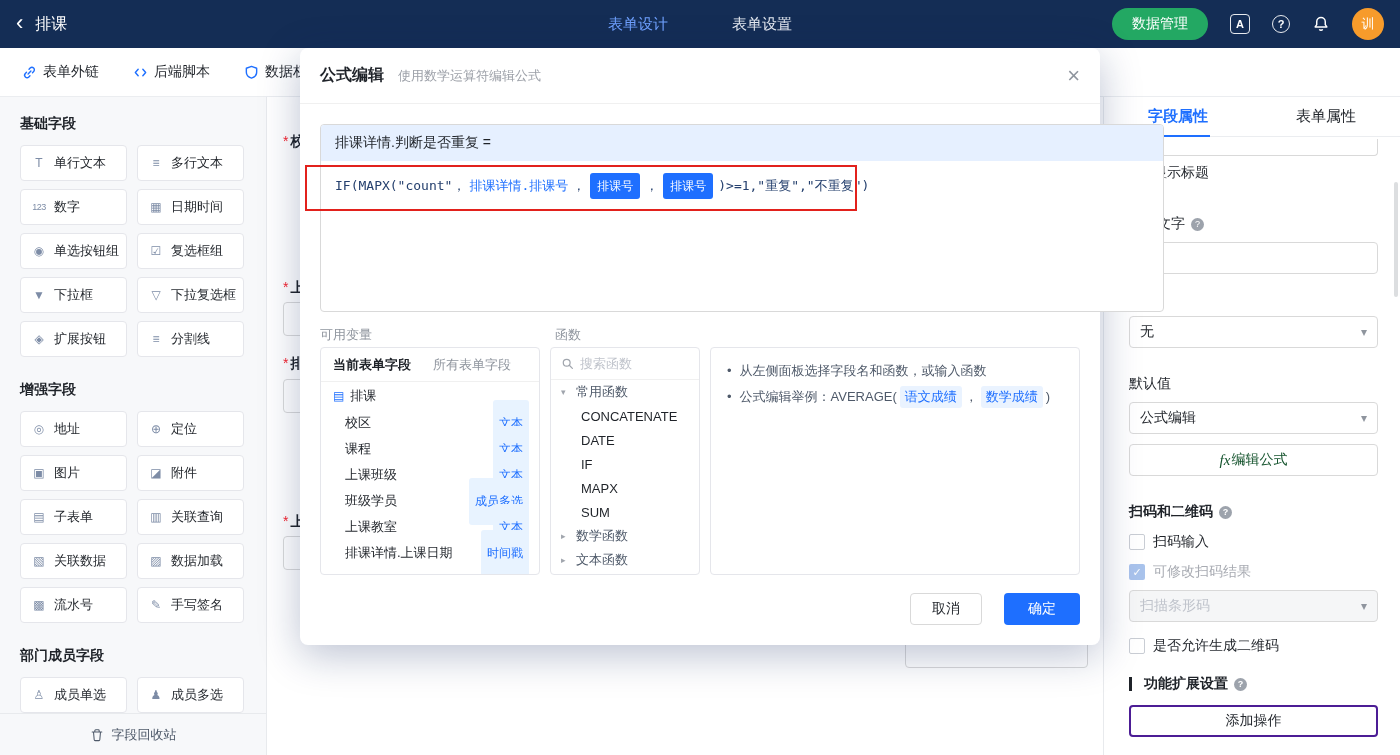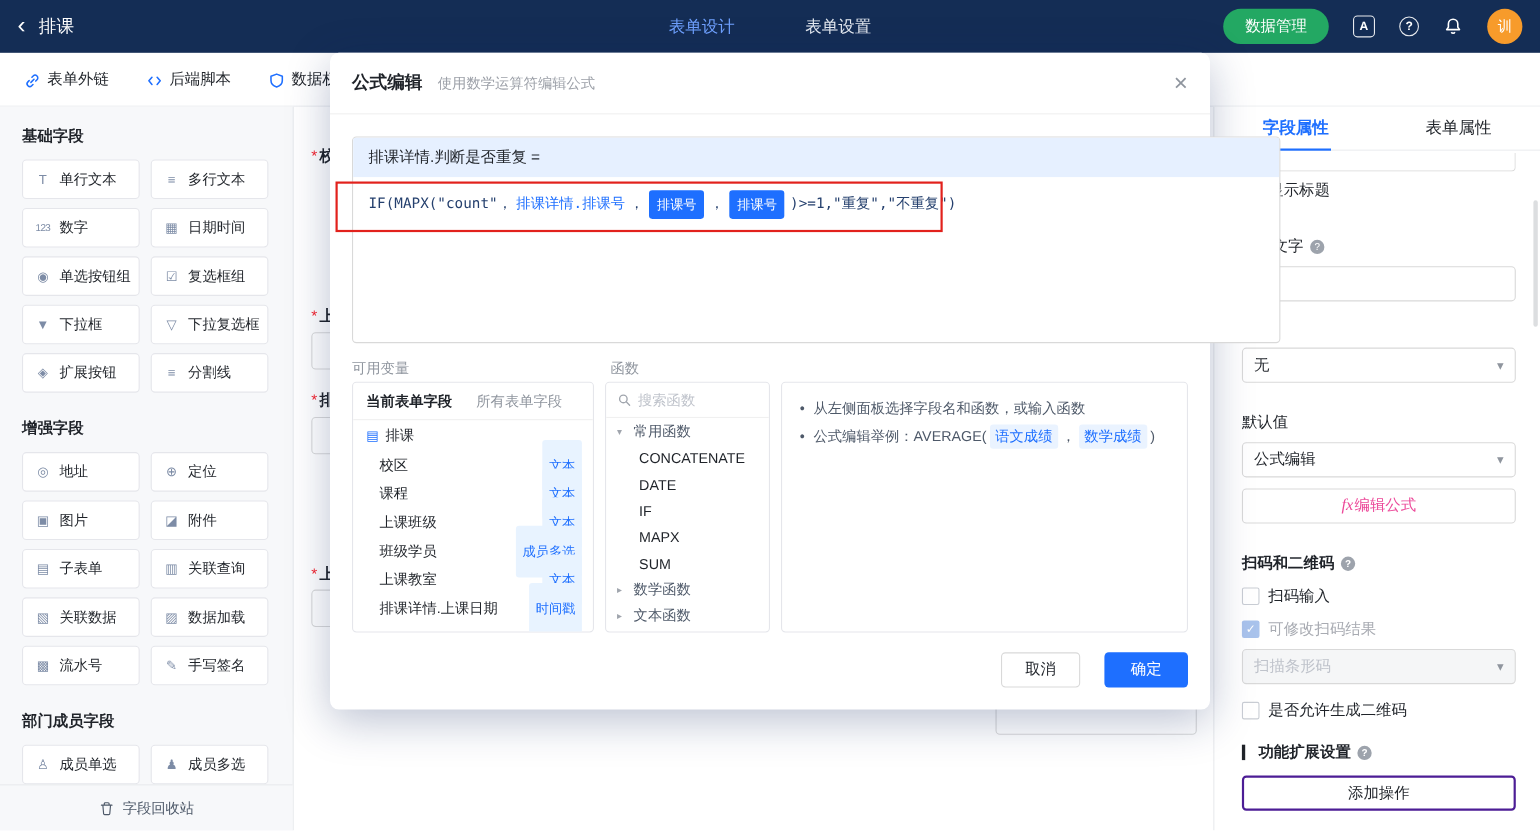--- a/index.html
+++ b/index.html
@@ -17,21 +17,21 @@
 .topbar-right{margin-left:auto;display:flex;align-items:center;gap:22px;padding-right:16px}
 .pill-green{background:#23A863;color:#fff;border:none;border-radius:16px;padding:7px 20px;font-size:14px;cursor:pointer;font-family:inherit}
 .icon-translate{width:20px;height:20px;border:1.5px solid rgba(255,255,255,.9);border-radius:4px;display:flex;align-items:center;justify-content:center;font-size:11px;font-weight:700;cursor:pointer}
 .icon-circle{width:18px;height:18px;border:1.5px solid rgba(255,255,255,.9);border-radius:50%;display:flex;align-items:center;justify-content:center;font-size:11px;font-weight:700;cursor:pointer}
 .bell{display:flex;align-items:center;cursor:pointer}
 .avatar{width:32px;height:32px;border-radius:50%;background:#F79B2B;display:flex;align-items:center;justify-content:center;font-size:13px;cursor:pointer}
 
 
 .toolbar{position:absolute;left:0;top:48px;width:1400px;height:49px;background:#fff;border-bottom:1px solid #EBEDF0;display:flex;align-items:center;z-index:1}
 .toolbar-left{display:flex;align-items:center;gap:34px;padding-left:22px}
-.tool-item{display:flex;align-items:flex-end;gap:6px;font-size:14px;color:#1f2329;cursor:pointer;white-space:nowrap}
+.tool-item{display:flex;align-items:center;gap:6px;font-size:14px;color:#1f2329;cursor:pointer;white-space:nowrap}
 .tool-item svg{color:#1E6FFF;flex:none}
 .toolbar-right{margin-left:auto;display:flex;align-items:center;gap:14px;padding-right:18px}
 .btn{height:32px;border-radius:6px;font-size:14px;display:inline-flex;align-items:center;justify-content:center;cursor:pointer;font-family:inherit}
 .btn-outline{border:1px solid #1E6FFF;color:#1E6FFF;background:#fff;width:68px}
 .btn-primary{background:#1B5FD9;color:#fff;width:68px;border:none}
 .share-btn{color:#1E6FFF;display:flex;align-items:center;cursor:pointer}
 
 
 .sidebar{position:absolute;left:0;top:97px;width:267px;height:658px;background:#F7F8FA;border-right:1px solid #E8EAED;padding:18px 20px 0;z-index:1}
 .section-title{font-size:14px;font-weight:700;color:#1f2329;margin-bottom:12px}
@@ -62,21 +62,21 @@
 .cb.checked{background:#1E6FFF}
 .cb.unchecked{background:#fff;border:1px solid #C9CDD4}
 .cb.checked-disabled{background:#A9C3EC}
 .lbl-disabled{color:#A8ABB2}
 .p-label{position:absolute;left:25px;font-size:14px;color:#1f2329;display:flex;align-items:center;gap:6px}
 .q-icon{width:13px;height:13px;border-radius:50%;background:#9DA3AC;color:#fff;font-size:9px;display:inline-flex;align-items:center;justify-content:center;flex:none}
 .p-input{position:absolute;left:25px;right:22px;height:32px;border:1px solid #D9D9D9;border-radius:4px;background:#fff;font-family:inherit;font-size:14px;padding:0 10px;outline:none}
 .p-select{position:absolute;left:25px;right:22px;height:32px;border:1px solid #D9D9D9;border-radius:4px;background:#fff;display:flex;align-items:center;justify-content:space-between;padding:0 10px;font-size:14px;color:#1f2329;cursor:pointer}
 .p-select .chev{color:#8F959E;font-size:12px}
 .p-select.disabled{background:#F5F6F7;color:#BFC3CB;cursor:default}
-.fx-btn{position:absolute;left:25px;right:22px;height:32px;border:1px solid #D9D9D9;border-radius:4px;background:#fff;display:flex;align-items:center;justify-content:center;gap:1px;font-size:14px;color:#ec4899;cursor:pointer}
+.fx-btn{position:absolute;left:25px;right:22px;height:32px;border:1px solid #D9D9D9;border-radius:4px;background:#fff;display:flex;align-items:center;justify-content:center;gap:1px;font-size:14px;color:#14532d;cursor:pointer}
 .fx-glyph{font-style:italic;font-family:"Liberation Serif",serif;font-size:15px}
 .sec-head{position:absolute;left:25px;font-size:14px;font-weight:700;display:flex;align-items:center;gap:6px}
 .bar::before{content:"";width:3px;height:14px;background:#1f2329;display:inline-block;margin-right:6px}
 .add-action{position:absolute;left:25px;right:22px;height:32px;border:2px solid #4c1d95;border-radius:4px;background:#fff;display:flex;align-items:center;justify-content:center;font-size:14px;color:#1f2329;cursor:pointer}
 
 
 .modal{position:absolute;left:300px;top:48px;width:800px;height:597px;background:#fff;border-radius:8px;box-shadow:0 10px 40px rgba(15,35,95,.28);z-index:10}
 .modal-header{height:56px;display:flex;align-items:center;padding:0 20px;border-bottom:1px solid #F0F0F0}
 .modal-title{font-size:16px;font-weight:700}
 .modal-subtitle{font-size:13px;color:#9CA0A8;margin-left:14px}

